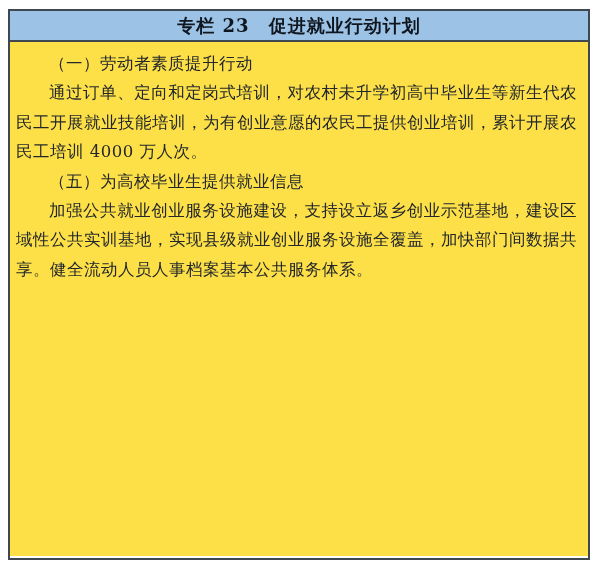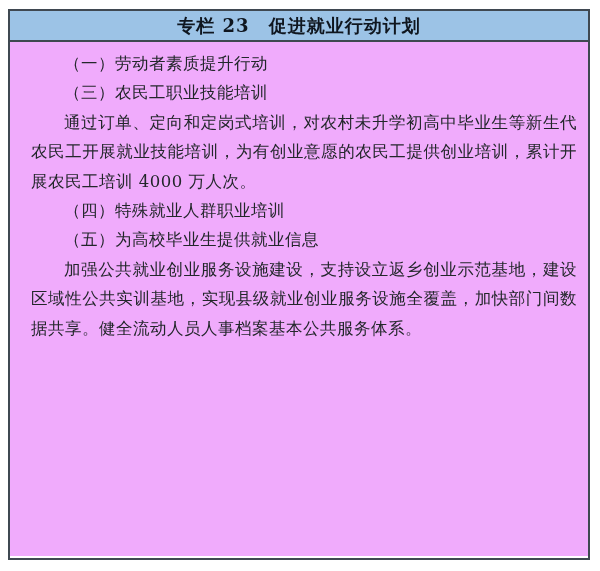--- a/index.html
+++ b/index.html
@@ -22,23 +22,23 @@
     border-bottom: 2px solid #3f4851;
     display: flex;
     align-items: center;
     justify-content: center;
     font-size: 18px;
     font-weight: bold;
     color: #0f161f;
     letter-spacing: 1px;
   }
   .panel-body {
-    background: #f0abfc;
+    background: #fde047;
     height: calc(100% - 33px);
-    padding: 7px 11px 0 21px;
+    padding: 7px 11px 0 6px;
     font-size: 16.5px;
     line-height: 29.4px;
     color: #23272b;
     letter-spacing: 0.5px;
   }
   .panel-body p {
     margin: 0;
     text-indent: 2em;
   }
   .panel-body p.para {
@@ -50,22 +50,20 @@
 
 <div class="panel">
   <div class="panel-header">
     <span>专栏 23　促进就业行动计划</span>
   </div>
   <div class="panel-body">
 
     <p class="head">（一）劳动者素质提升行动</p>
 
 
-    <p class="head">（三）农民工职业技能培训</p>
     <p class="para">通过订单、定向和定岗式培训，对农村未升学初高中毕业生等新生代农民工开展就业技能培训，为有创业意愿的农民工提供创业培训，累计开展农民工培训 4000 万人次。</p>
 
-    <p class="head">（四）特殊就业人群职业培训</p>
 
     <p class="head">（五）为高校毕业生提供就业信息</p>
     <p class="para">加强公共就业创业服务设施建设，支持设立返乡创业示范基地，建设区域性公共实训基地，实现县级就业创业服务设施全覆盖，加快部门间数据共享。健全流动人员人事档案基本公共服务体系。</p>
 
   </div>
 </div>
 
 </body></html>

